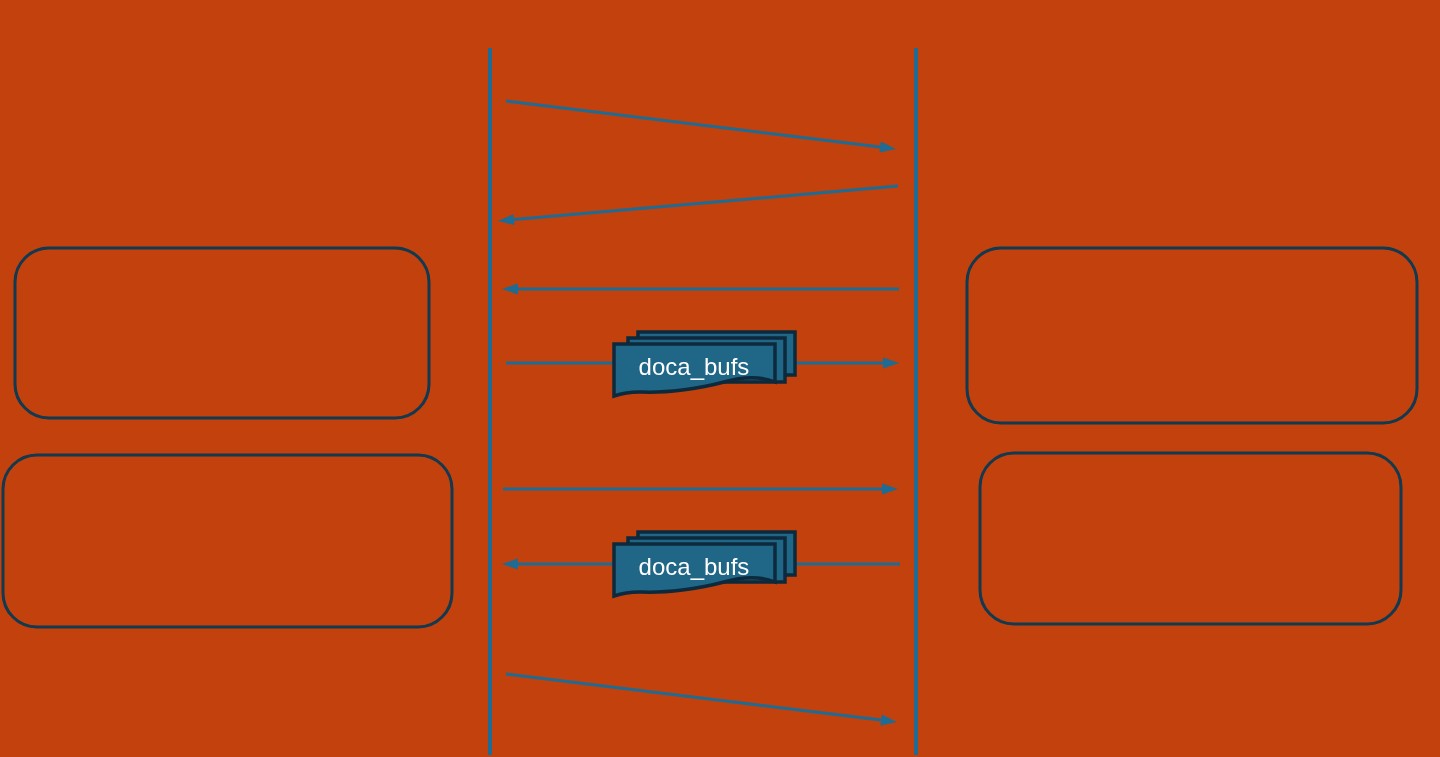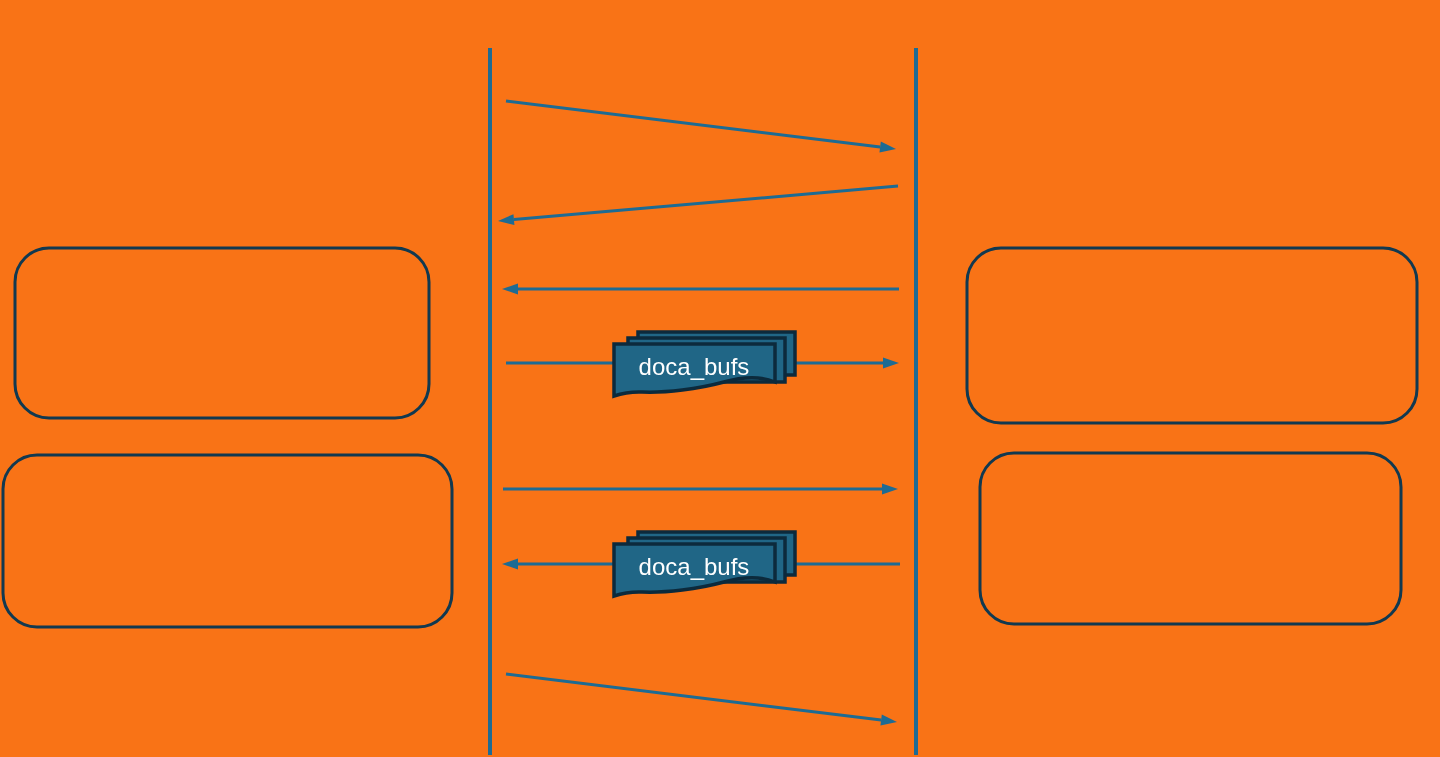--- a/index.html
+++ b/index.html
@@ -10,21 +10,21 @@
   body {
     width: 1440px;
     height: 757px;
     overflow: hidden;
     font-family: "Liberation Sans", sans-serif;
   }
   .stage {
     position: relative;
     width: 1440px;
     height: 757px;
-    background: #f97316;
+    background: #c2410c;
   }
   .stage svg {
     position: absolute;
     left: 0;
     top: 0;
     display: block;
   }
   .buf-label {
     font-family: "Liberation Sans", sans-serif;
     font-weight: 400;

